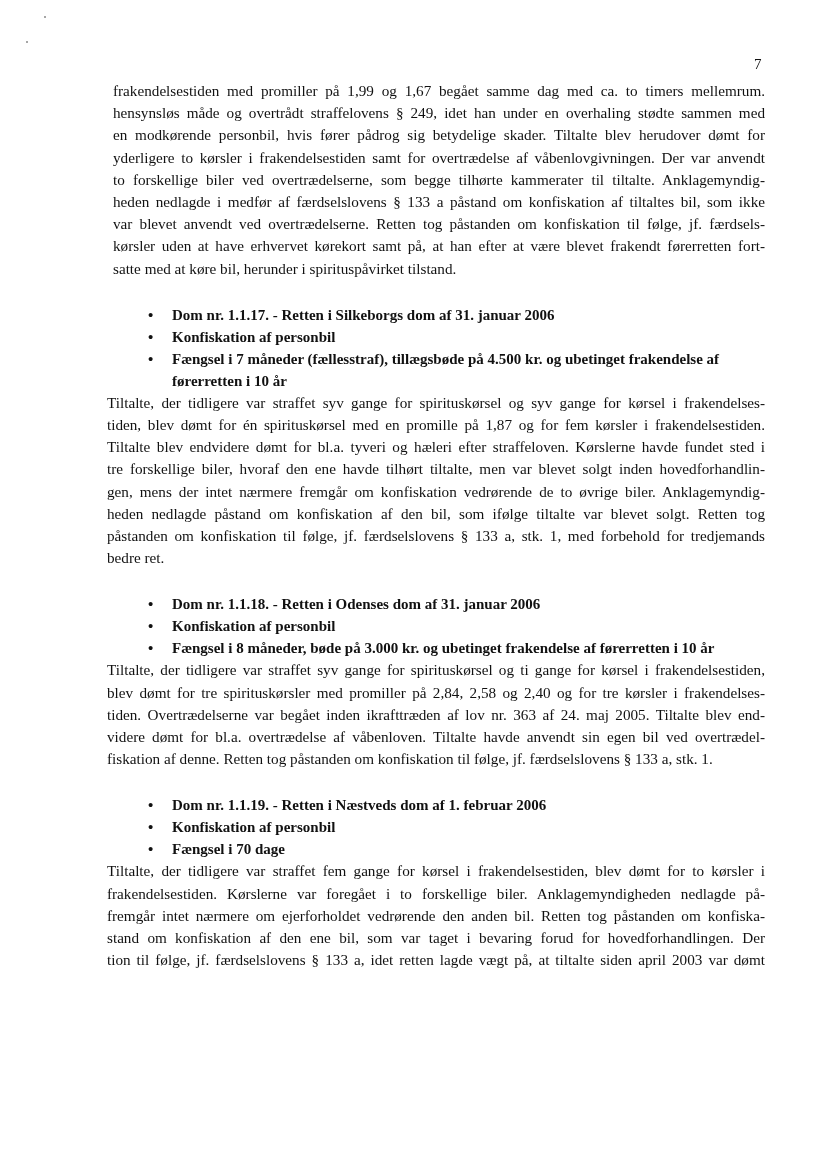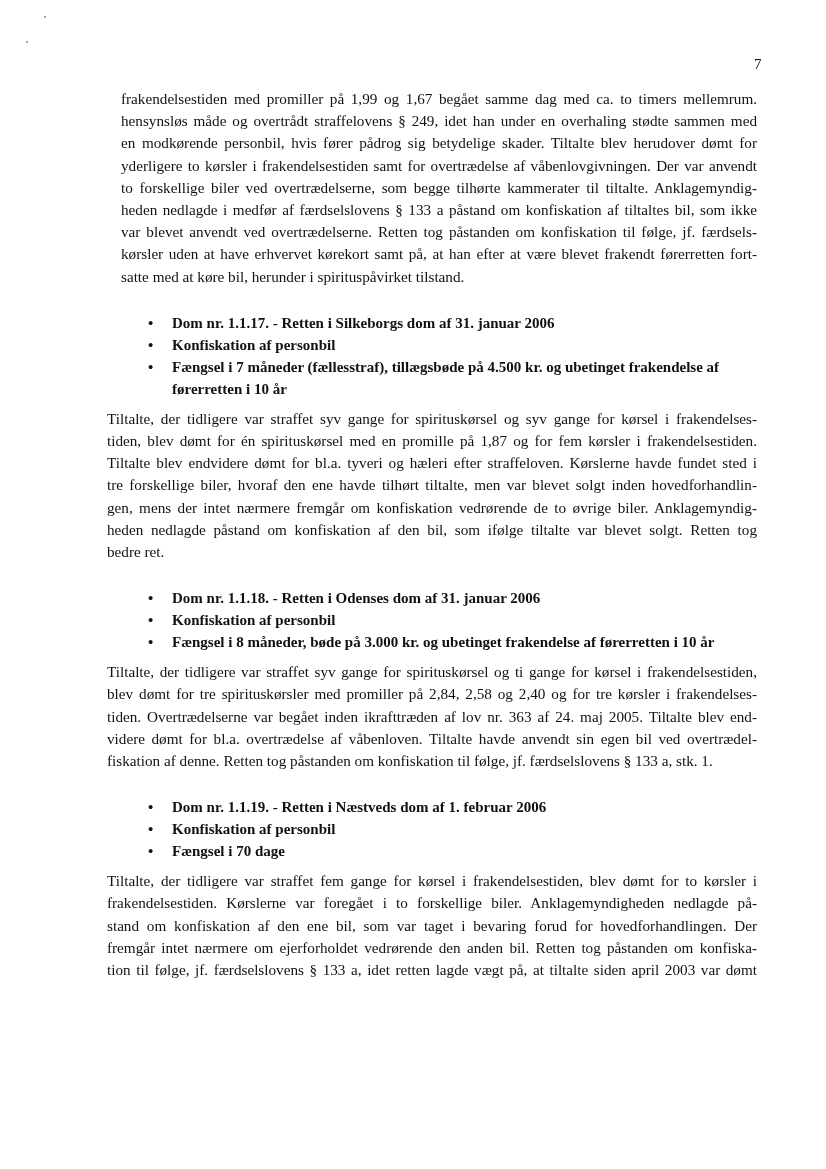--- a/index.html
+++ b/index.html
@@ -11,21 +11,21 @@
     .page-number {
       position: absolute; top: 56px; left: 754px;
       font-size: 15px;
     }
     .speck { position: absolute; width: 2px; height: 2px; background: #888; border-radius: 1px; }
     .content {
       position: absolute; left: 113px; top: 80px; width: 652px;
     }
     .para {
       font-size: 15.2px; line-height: 22.2px; text-align: justify;
-      margin: 8px;
+      margin: 0;
     }
     .para .line { display: block; text-align: justify; text-align-last: justify; white-space: nowrap; }
     .para .line.last { text-align-last: left; }
     .case { margin-top: 24px; }
     .bullets { list-style: none; margin: 0 0 0 0; padding: 0 0 0 35px; }
     .bullets li {
       position: relative; font-weight: bold; font-size: 15px; line-height: 22px;
       padding-left: 24px;
     }
     .bullets li .dot {
@@ -60,20 +60,21 @@
       <li><span class="dot">•</span><span>Konfiskation af personbil</span></li>
       <li><span class="dot">•</span><span>Fængsel i 7 måneder (fællesstraf), tillægsbøde på 4.500 kr. og ubetinget frakendelse af førerretten i 10 år</span></li>
     </ul>
     <p class="para" style="margin-left:-6px;">
       <span class="line">Tiltalte, der tidligere var straffet syv gange for spirituskørsel og syv gange for kørsel i frakendelses-</span>
       <span class="line">tiden, blev dømt for én spirituskørsel med en promille på 1,87 og for fem kørsler i frakendelsestiden.</span>
       <span class="line">Tiltalte blev endvidere dømt for bl.a. tyveri og hæleri efter straffeloven. Kørslerne havde fundet sted i</span>
       <span class="line">tre forskellige biler, hvoraf den ene havde tilhørt tiltalte, men var blevet solgt inden hovedforhandlin-</span>
       <span class="line">gen, mens der intet nærmere fremgår om konfiskation vedrørende de to øvrige biler. Anklagemyndig-</span>
       <span class="line">heden nedlagde påstand om konfiskation af den bil, som ifølge tiltalte var blevet solgt. Retten tog</span>
+      <span class="line">påstanden om konfiskation til følge, jf. færdselslovens § 133 a, stk. 1, med forbehold for tredjemands</span>
       <span class="line last">bedre ret.</span>
     </p>
   </div>
 
   <div class="case">
     <ul class="bullets">
       <li><span class="dot">•</span><span>Dom nr. 1.1.18. - Retten i Odenses dom af 31. januar 2006</span></li>
       <li><span class="dot">•</span><span>Konfiskation af personbil</span></li>
       <li><span class="dot">•</span><span>Fængsel i 8 måneder, bøde på 3.000 kr. og ubetinget frakendelse af førerretten i 10 år</span></li>
     </ul>
@@ -88,19 +89,19 @@
 
   <div class="case">
     <ul class="bullets">
       <li><span class="dot">•</span><span>Dom nr. 1.1.19. - Retten i Næstveds dom af 1. februar 2006</span></li>
       <li><span class="dot">•</span><span>Konfiskation af personbil</span></li>
       <li><span class="dot">•</span><span>Fængsel i 70 dage</span></li>
     </ul>
     <p class="para" style="margin-left:-6px;">
       <span class="line">Tiltalte, der tidligere var straffet fem gange for kørsel i frakendelsestiden, blev dømt for to kørsler i</span>
       <span class="line">frakendelsestiden. Kørslerne var foregået i to forskellige biler. Anklagemyndigheden nedlagde på-</span>
+      <span class="line">fremgår intet nærmere om ejerforholdet vedrørende den anden bil. Retten tog påstanden om konfiska-</span>
       <span class="line">stand om konfiskation af den ene bil, som var taget i bevaring forud for hovedforhandlingen. Der</span>
-      <span class="line">fremgår intet nærmere om ejerforholdet vedrørende den anden bil. Retten tog påstanden om konfiska-</span>
       <span class="line">tion til følge, jf. færdselslovens § 133 a, idet retten lagde vægt på, at tiltalte siden april 2003 var dømt</span>
     </p>
   </div>
 
 </div>
 
 </body></html>

